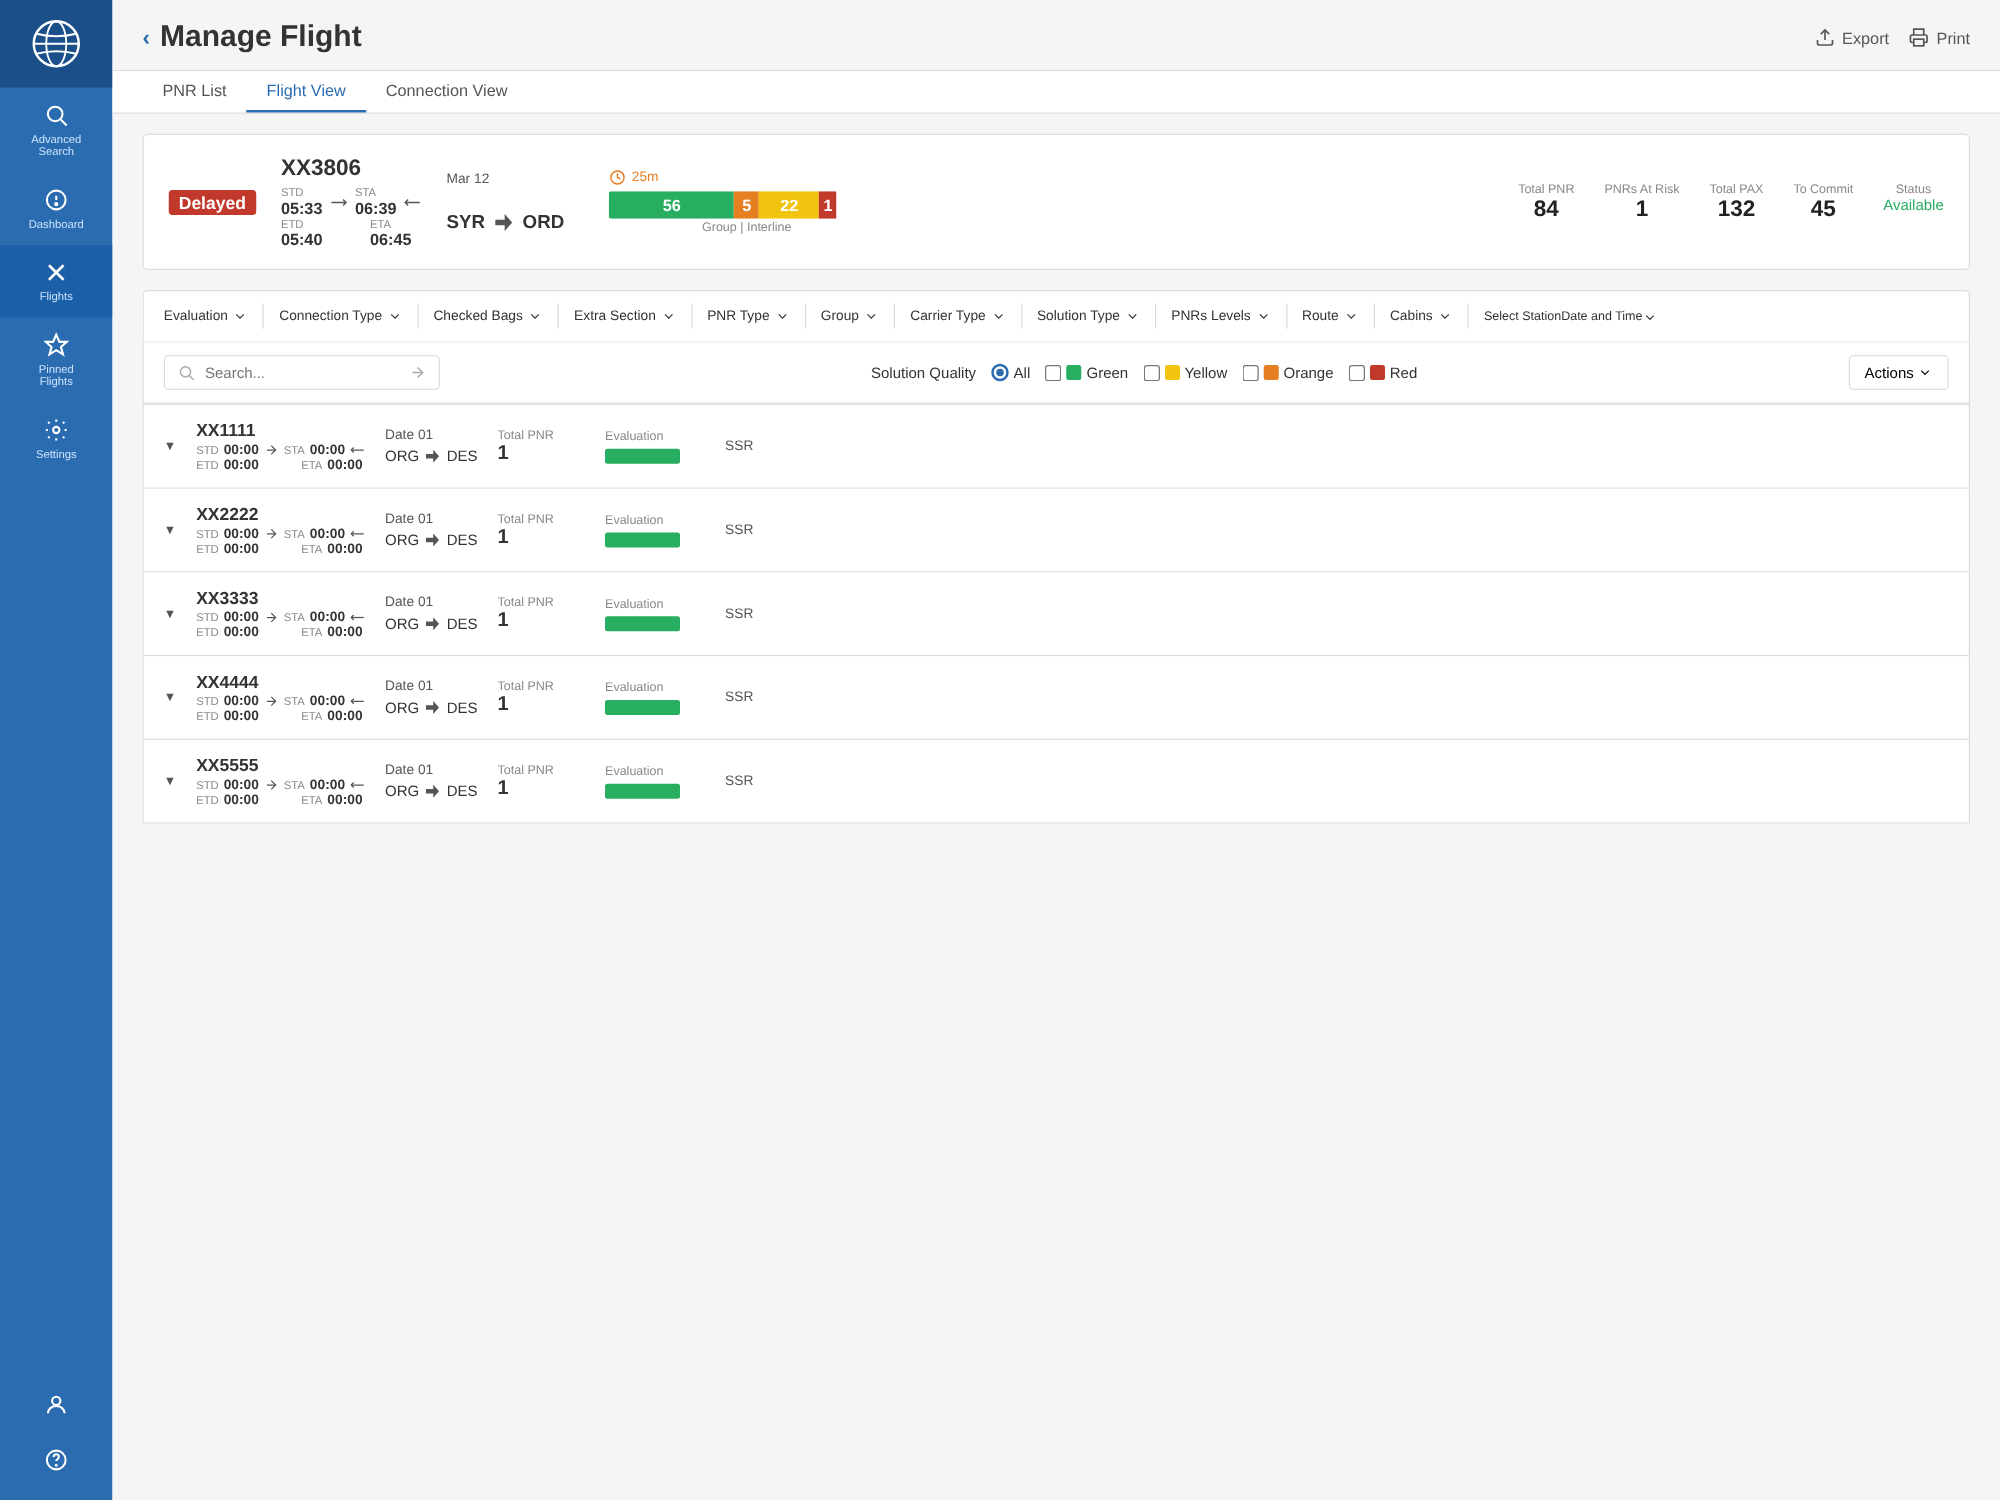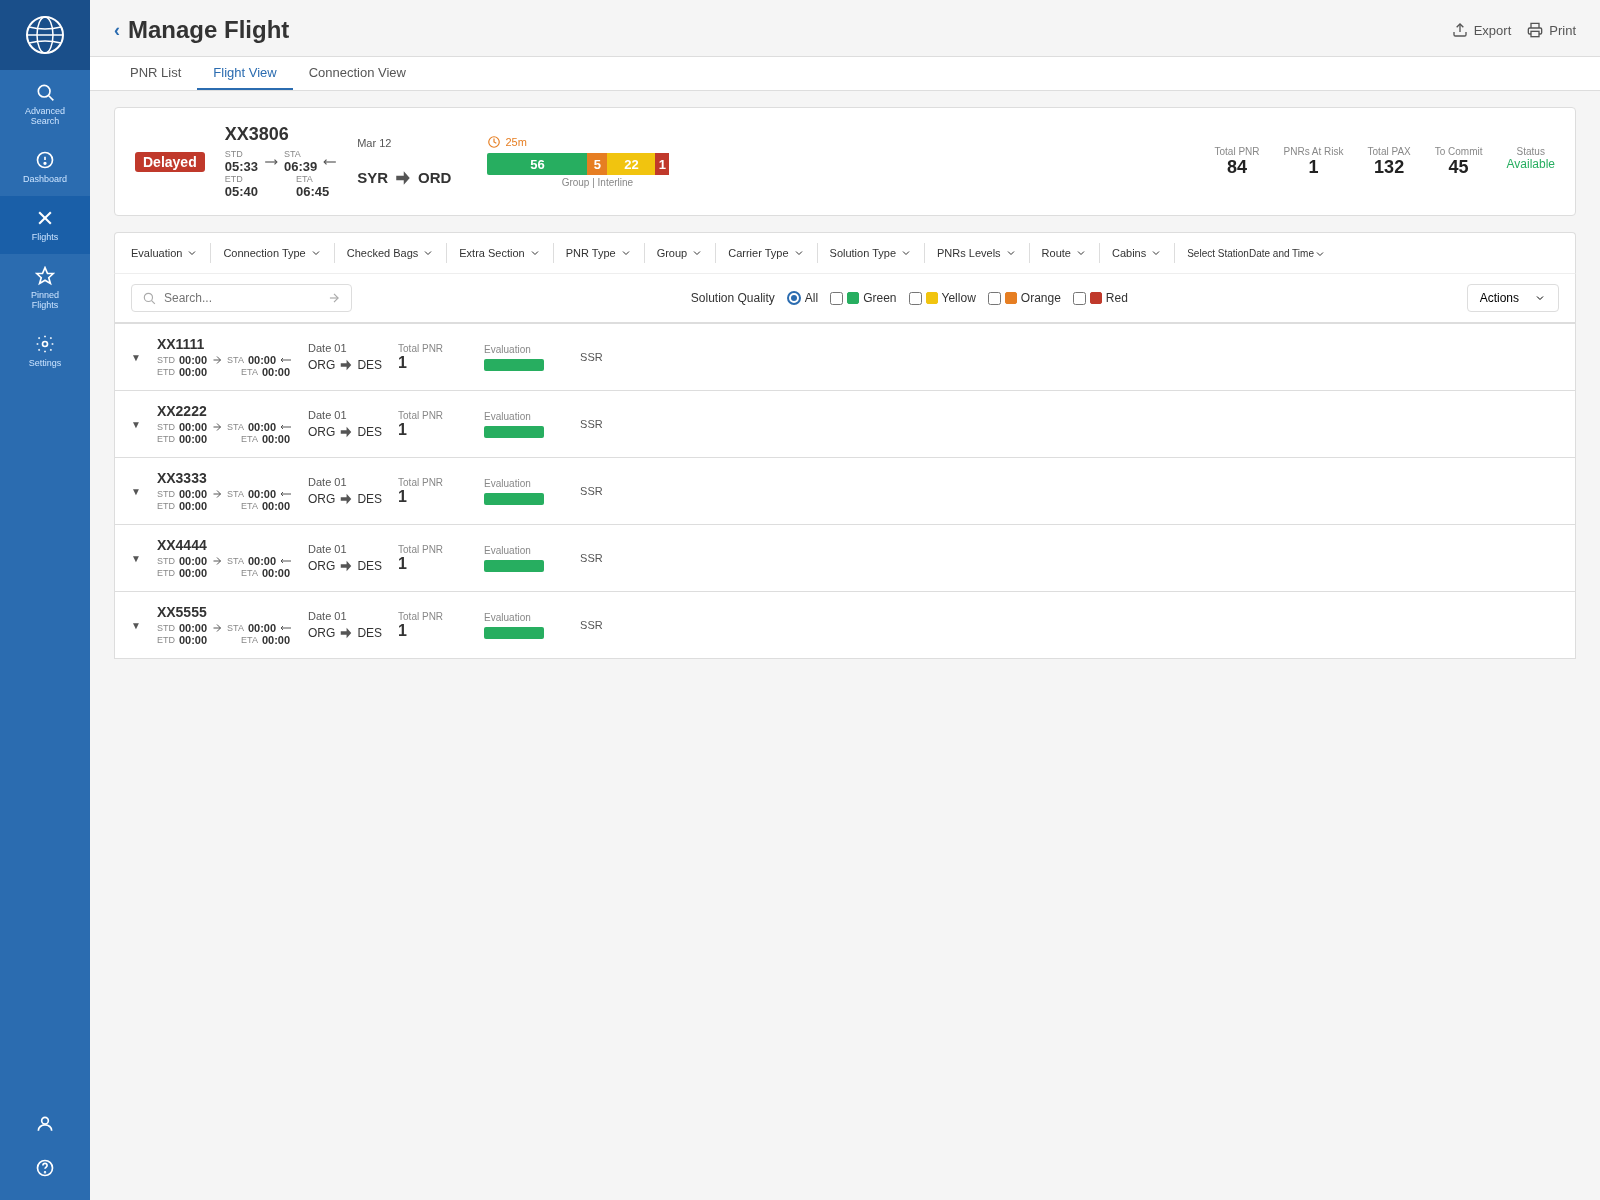--- a/index.html
+++ b/index.html
@@ -225,21 +225,21 @@
     }
     .color-box { width: 12px; height: 12px; border: 1px solid #aaa; border-radius: 2px; }
     .color-green { background: #27ae60; border-color: #27ae60; }
     .color-yellow { background: #f1c40f; border-color: #f1c40f; }
     .color-orange { background: #e67e22; border-color: #e67e22; }
     .color-red { background: #c0392b; border-color: #c0392b; }
     
     .actions-btn {
       display: flex;
       align-items: center;
-      gap: 15px;
+      gap: 3px;
       background: white;
       border: 1px solid #ddd;
       border-radius: 4px;
       padding: 6px 12px;
       cursor: pointer;
       font-size: 12px;
     }
     
     
     .pnr-list { padding: 0 24px 16px 24px; flex: 1; overflow-y: auto; }

